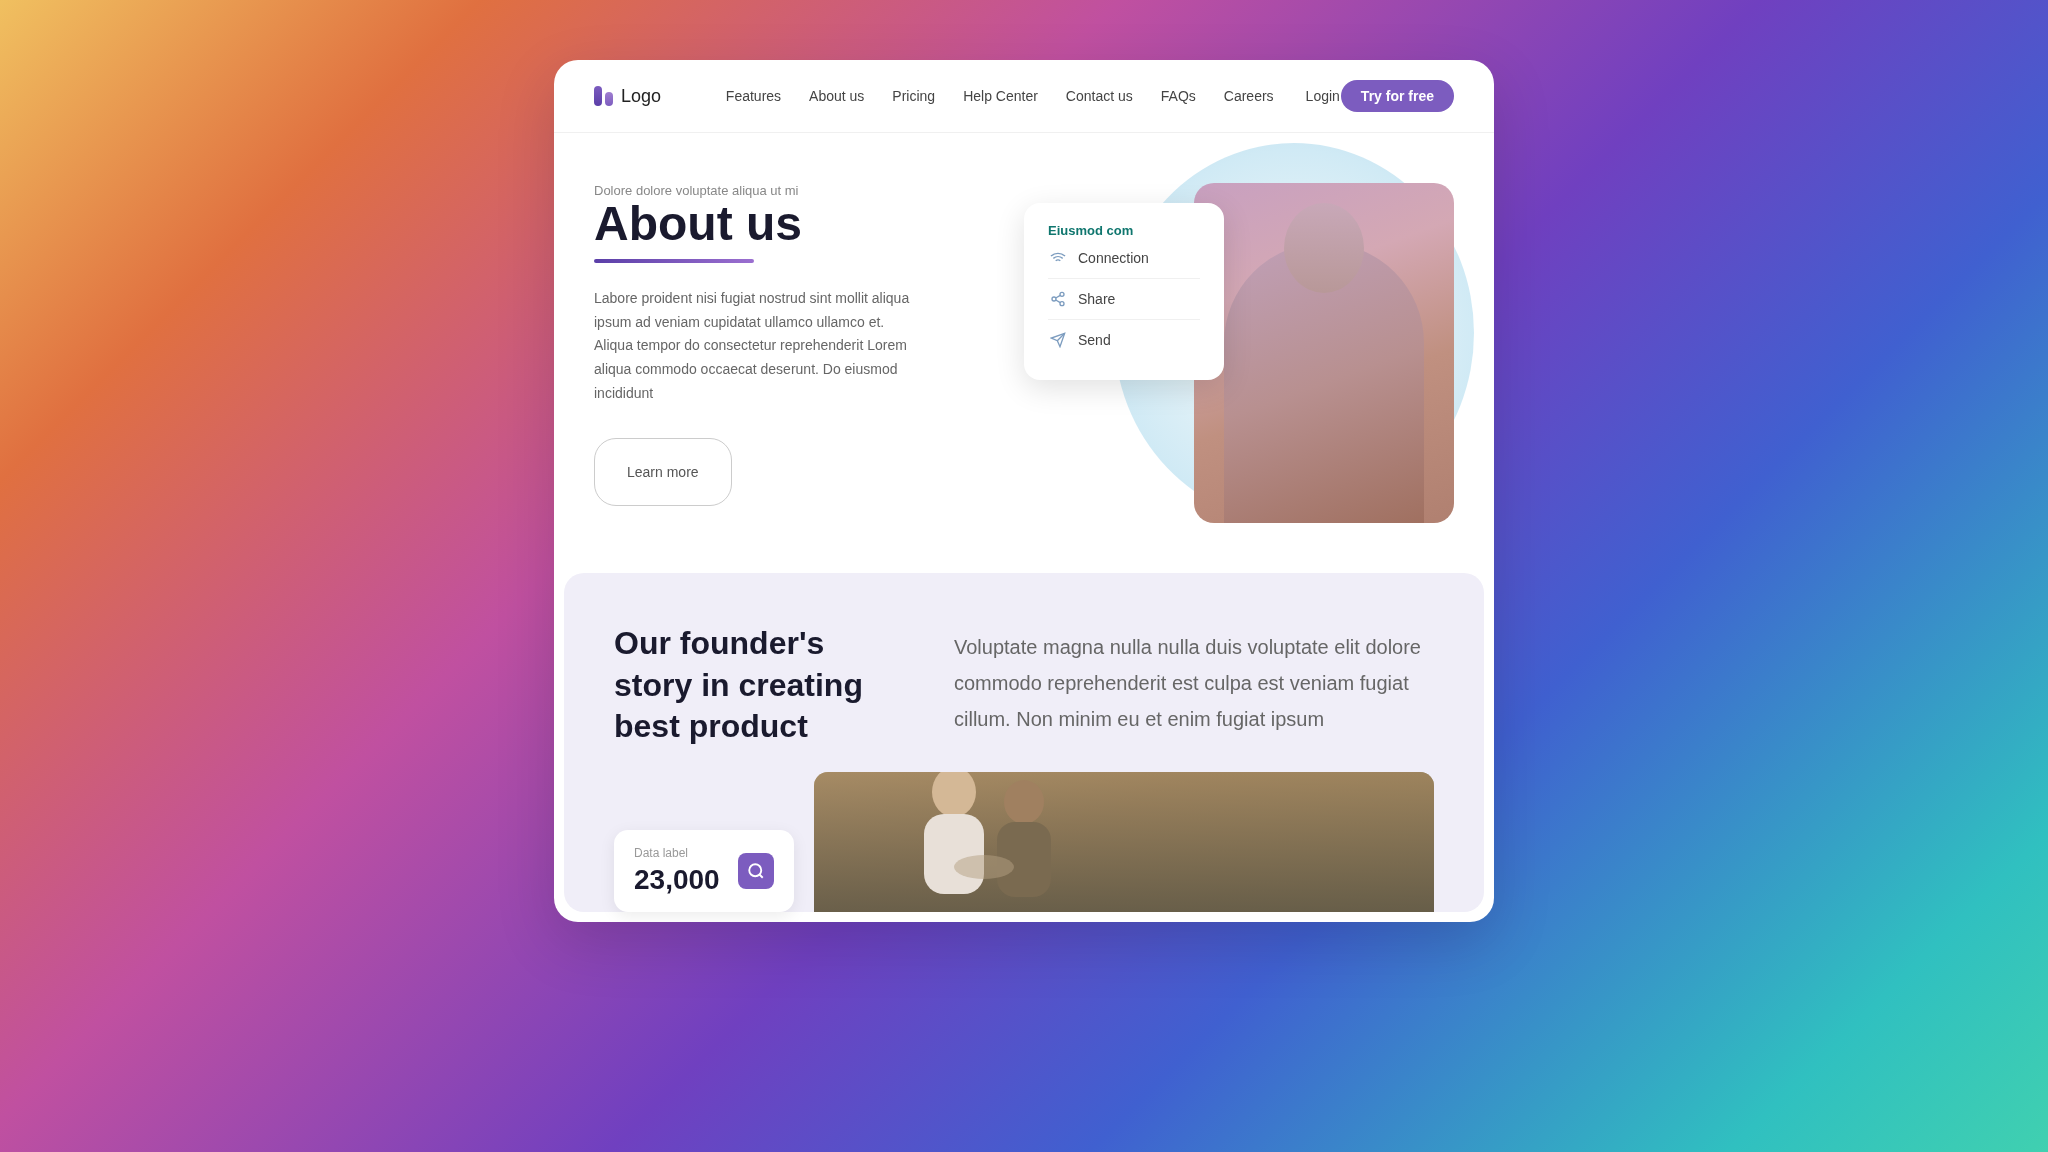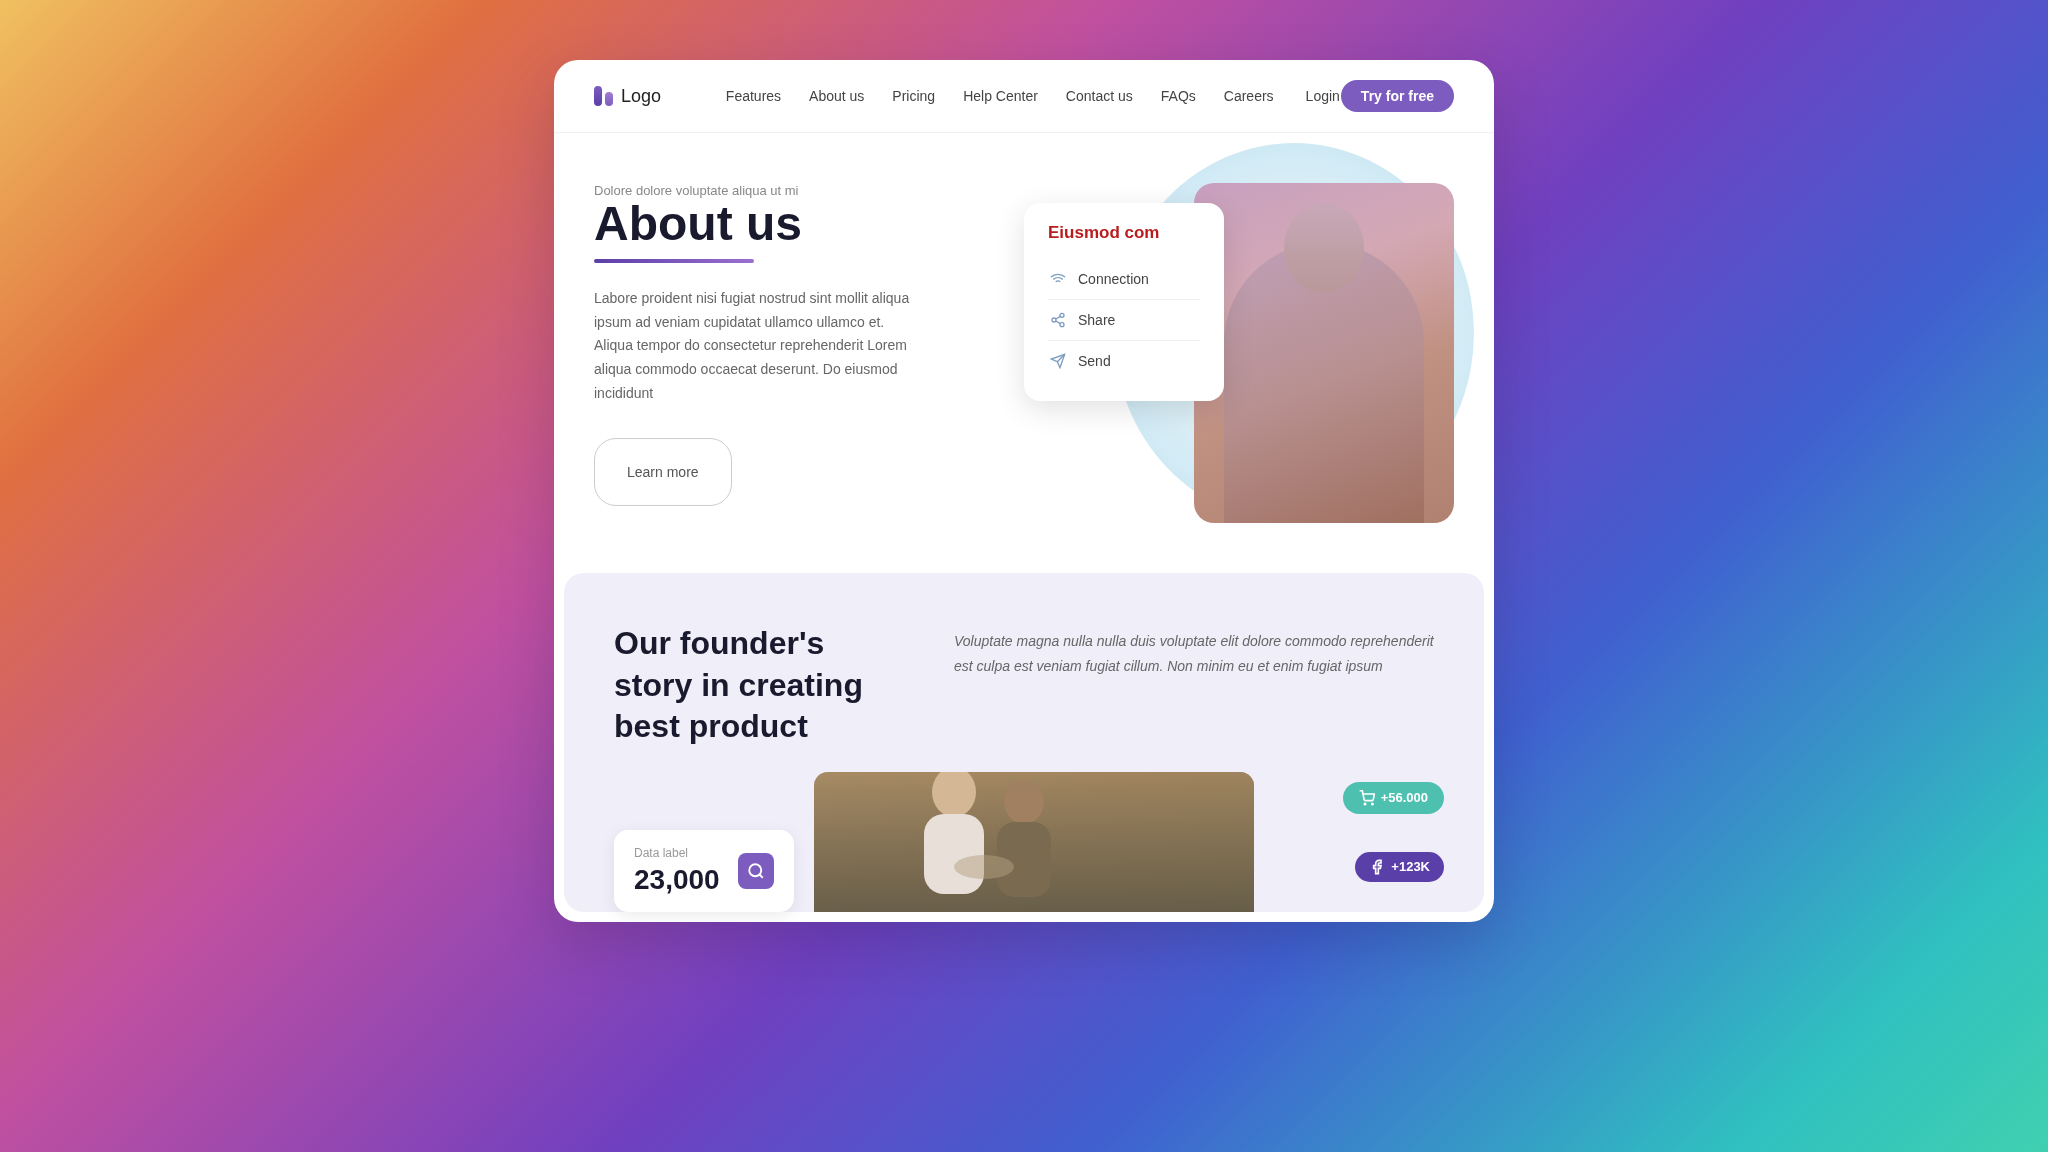--- a/index.html
+++ b/index.html
@@ -175,24 +175,24 @@
       left: 0px;
       top: 20px;
       z-index: 10;
       background: #fff;
       border-radius: 16px;
       padding: 20px 24px;
       box-shadow: 0 8px 30px rgba(0,0,0,0.12);
       min-width: 200px;
     }
     .card-overlay-title {
-      font-size: 17px;
+      font-size: 13px;
       font-weight: 700;
-      color: #b91c1c;
-      margin-bottom: 16px;
+      color: #0f766e;
+      margin-bottom: 0;
     }
     .card-menu-item {
       display: flex;
       align-items: center;
       gap: 10px;
       padding: 10px 0;
       border-bottom: 1px solid #f0f0f0;
       font-size: 14px;
       color: #444;
       cursor: pointer;
@@ -218,26 +218,25 @@
       margin-bottom: 24px;
     }
     .section2-title {
       font-size: 32px;
       font-weight: 800;
       color: #1a1a2e;
       line-height: 1.3;
       flex: 0 0 280px;
     }
     .section2-body {
-      font-size: 14px;
+      font-size: 20px;
       color: #666;
       line-height: 1.8;
       flex: 1;
       padding-top: 6px;
-      font-style: italic;
     }
     .section2-bottom {
       display: flex;
       gap: 20px;
       align-items: flex-end;
       height: 140px;
       position: relative;
     }
     
     .data-card {
@@ -423,32 +422,16 @@
             <rect x="110" y="42" width="60" height="80" rx="20" fill="#e8e0d8"></rect>
 
             <ellipse cx="210" cy="30" rx="20" ry="22" fill="#a08060"></ellipse>
             <rect x="183" y="50" width="54" height="75" rx="18" fill="#7a6a50"></rect>
 
             <ellipse cx="170" cy="95" rx="30" ry="12" fill="rgba(180,160,130,0.5)"></ellipse>
           </svg>
         </div>
       </div>
 
-      <div class="stat-badges">
-        <div class="badge-teal">
-          <svg width="16" height="16" viewBox="0 0 24 24" fill="none" stroke="#fff" stroke-width="2.5">
-            <circle cx="9" cy="21" r="1"></circle>
-              <circle cx="20" cy="21" r="1"></circle>
-            <path d="M1 1h4l2.68 13.39a2 2 0 0 0 2 1.61h9.72a2 2 0 0 0 2-1.61L23 6H6"></path>
-          </svg>
-          <span>+56.000</span>
-        </div>
-        <div class="badge-purple">
-          <svg width="16" height="16" viewBox="0 0 24 24" fill="none" stroke="#fff" stroke-width="2.5">
-            <path d="M18 2h-3a5 5 0 0 0-5 5v3H7v4h3v8h4v-8h3l1-4h-4V7a1 1 0 0 1 1-1h3z"></path>
-          </svg>
-          <span>+123K</span>
-        </div>
-      </div>
     </div>
   </section>
 
 </div>
 
 </body></html>

